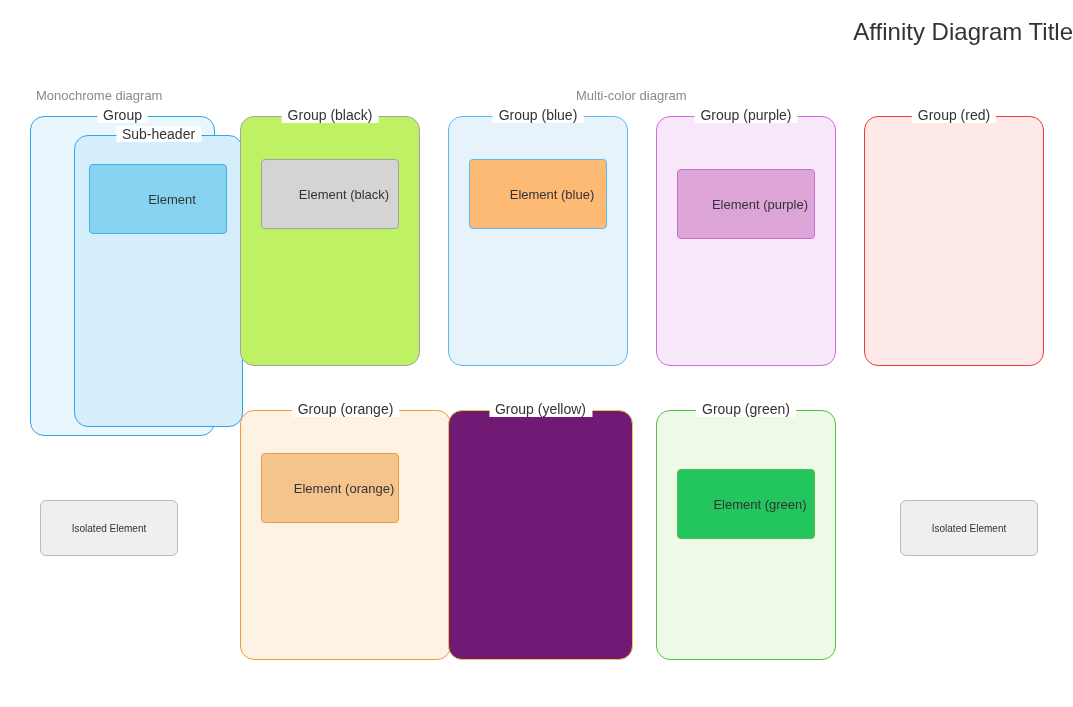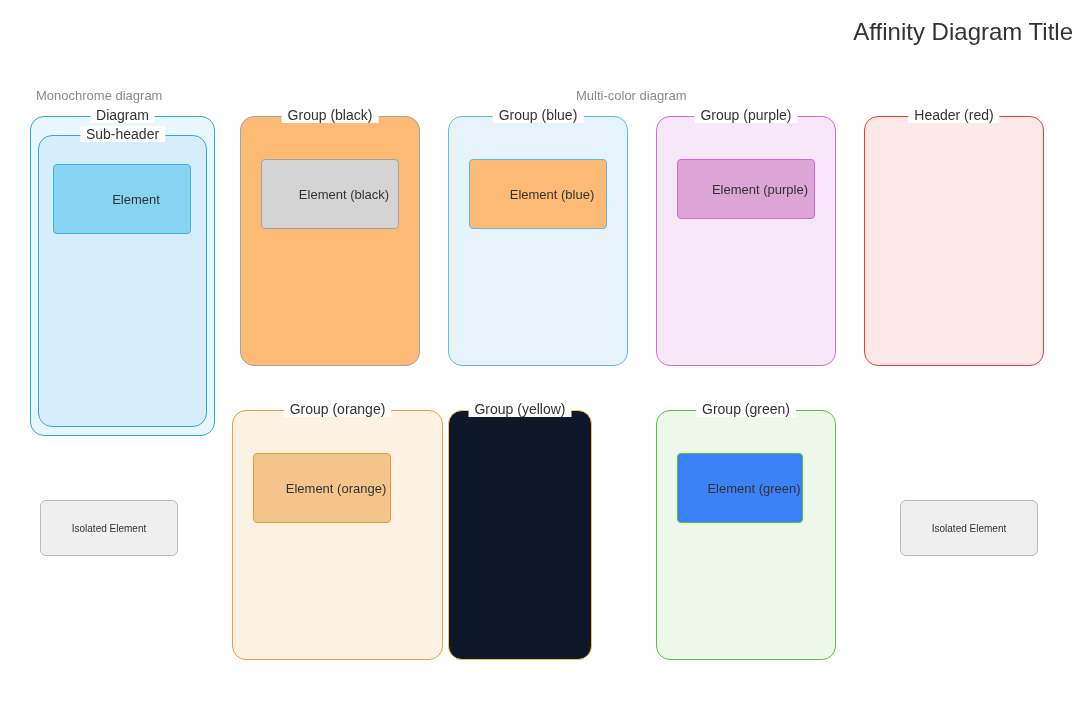--- a/index.html
+++ b/index.html
@@ -36,20 +36,21 @@
   background: #fff;
   padding: 0 6px;
   font-size: 14px;
   color: #333;
   white-space: nowrap;
 }
 .subgroup {
   position: absolute;
   border-radius: 14px;
   border: 1.5px solid;
+  margin-left: 36px;
 }
 .element {
   position: absolute;
   border-radius: 4px;
   border: 1.5px solid;
   display: flex;
   align-items: center;
   justify-content: center;
   font-size: 13px;
   color: #333;
@@ -69,68 +70,68 @@
 </style>
 </head>
 <body>
 
 <div class="title">Affinity Diagram Title</div>
 
 <div class="section-label" style="left:36px; top:88px;">Monochrome diagram</div>
 <div class="section-label" style="left:576px; top:88px;">Multi-color diagram</div>
 
 <div class="group" id="mono-header" style="left: 30px; top: 116px; width: 185px; height: 320px; background: rgb(234, 246, 253); border-color: rgb(44, 168, 232);">
-  <span class="group-label">Diagram</span>
+  <span class="group-label">Group</span>
   <div class="subgroup" id="mono-sub" style="left: 7px; top: 18px; width: 169px; height: 292px; background: rgb(214, 238, 252); border-color: rgb(44, 168, 232);">
     <span class="group-label">Sub-header</span>
     <div class="element" id="mono-elem" style="left: 14px; top: 28px; width: 138px; height: 70px; background: rgb(135, 212, 242); border-color: rgb(61, 177, 232);">
       <span>Element</span>
     </div>
   </div>
 </div>
 
-<div class="group" id="g-black" style="left: 240px; top: 116px; width: 180px; height: 250px; background: #fdba74; border-color: rgb(163, 163, 163);">
+<div class="group" id="g-black" style="left: 240px; top: 116px; width: 180px; height: 250px; background: #bef264; border-color: rgb(163, 163, 163);">
   <span class="group-label">Group (black)</span>
   <div class="element" id="e-black" style="left: 20px; top: 42px; width: 138px; height: 70px; background: rgb(212, 212, 212); border-color: rgb(163, 163, 163);">
     <span>Element (black)</span>
   </div>
 </div>
 
 <div class="group" id="g-blue" style="left: 448px; top: 116px; width: 180px; height: 250px; background: rgb(230, 243, 251); border-color: rgb(95, 185, 238);">
   <span class="group-label">Group (blue)</span>
   <div class="element" id="e-blue" style="left: 20px; top: 42px; width: 138px; height: 70px; background: #fdba74; border-color: rgb(95, 185, 238);">
     <span>Element (blue)</span>
   </div>
 </div>
 
 <div class="group" id="g-purple" style="left: 656px; top: 116px; width: 180px; height: 250px; background: rgb(246, 232, 248); border-color: rgb(205, 108, 214); text-align: right;">
   <span class="group-label">Group (purple)</span>
-  <div class="element" id="e-purple" style="left: 20px; top: 42px; width: 138px; height: 60px; background: rgb(221, 164, 216); border-color: rgb(205, 108, 214);">
+  <div class="element" id="e-purple" style="left: 20px; top: 52px; width: 138px; height: 70px; background: rgb(221, 164, 216); border-color: rgb(205, 108, 214);">
     <span>Element (purple)</span>
   </div>
 </div>
 
 <div class="group" id="g-red" style="left: 864px; top: 116px; width: 180px; height: 250px; background: rgb(253, 233, 232); border-color: rgb(239, 58, 58);">
-  <span class="group-label">Header (red)</span>
+  <span class="group-label">Group (red)</span>
 </div>
 
-<div class="group" id="g-orange" style="left: 232px; top: 410px; width: 211px; height: 250px; background: rgb(253, 242, 227); border-color: rgb(240, 154, 58);">
+<div class="group" id="g-orange" style="left: 240px; top: 410px; width: 211px; height: 250px; background: rgb(253, 242, 227); border-color: rgb(240, 154, 58);">
   <span class="group-label">Group (orange)</span>
   <div class="element" id="e-orange" style="left: 20px; top: 42px; width: 138px; height: 70px; background: rgb(245, 195, 140); border-color: rgb(240, 154, 58);">
     <span>Element (orange)</span>
   </div>
 </div>
 
-<div class="group" id="g-yellow" style="left: 448px; top: 410px; width: 144px; height: 250px; background: #0f172a; border-color: rgb(232, 198, 74);">
+<div class="group" id="g-yellow" style="left: 448px; top: 410px; width: 185px; height: 250px; background: #701a75; border-color: rgb(232, 198, 74);">
   <span class="group-label">Group (yellow)</span>
 </div>
 
 <div class="group" id="g-green" style="left: 656px; top: 410px; width: 180px; height: 250px; background: rgb(238, 249, 234); border-color: rgb(86, 192, 64); text-align: right;">
   <span class="group-label">Group (green)</span>
-  <div class="element" id="e-green" style="left: 20px; top: 42px; width: 126px; height: 70px; background: #3b82f6; border-color: rgb(86, 192, 64);">
+  <div class="element" id="e-green" style="left: 20px; top: 58px; width: 138px; height: 70px; background: #22c55e; border-color: rgb(86, 192, 64);">
     <span>Element (green)</span>
   </div>
 </div>
 
 <div class="isolated" style="left:40px; top:500px; width:138px; height:56px;">
   <span>Isolated Element</span>
 </div>
 <div class="isolated" style="left:900px; top:500px; width:138px; height:56px;">
   <span>Isolated Element</span>
 </div>

